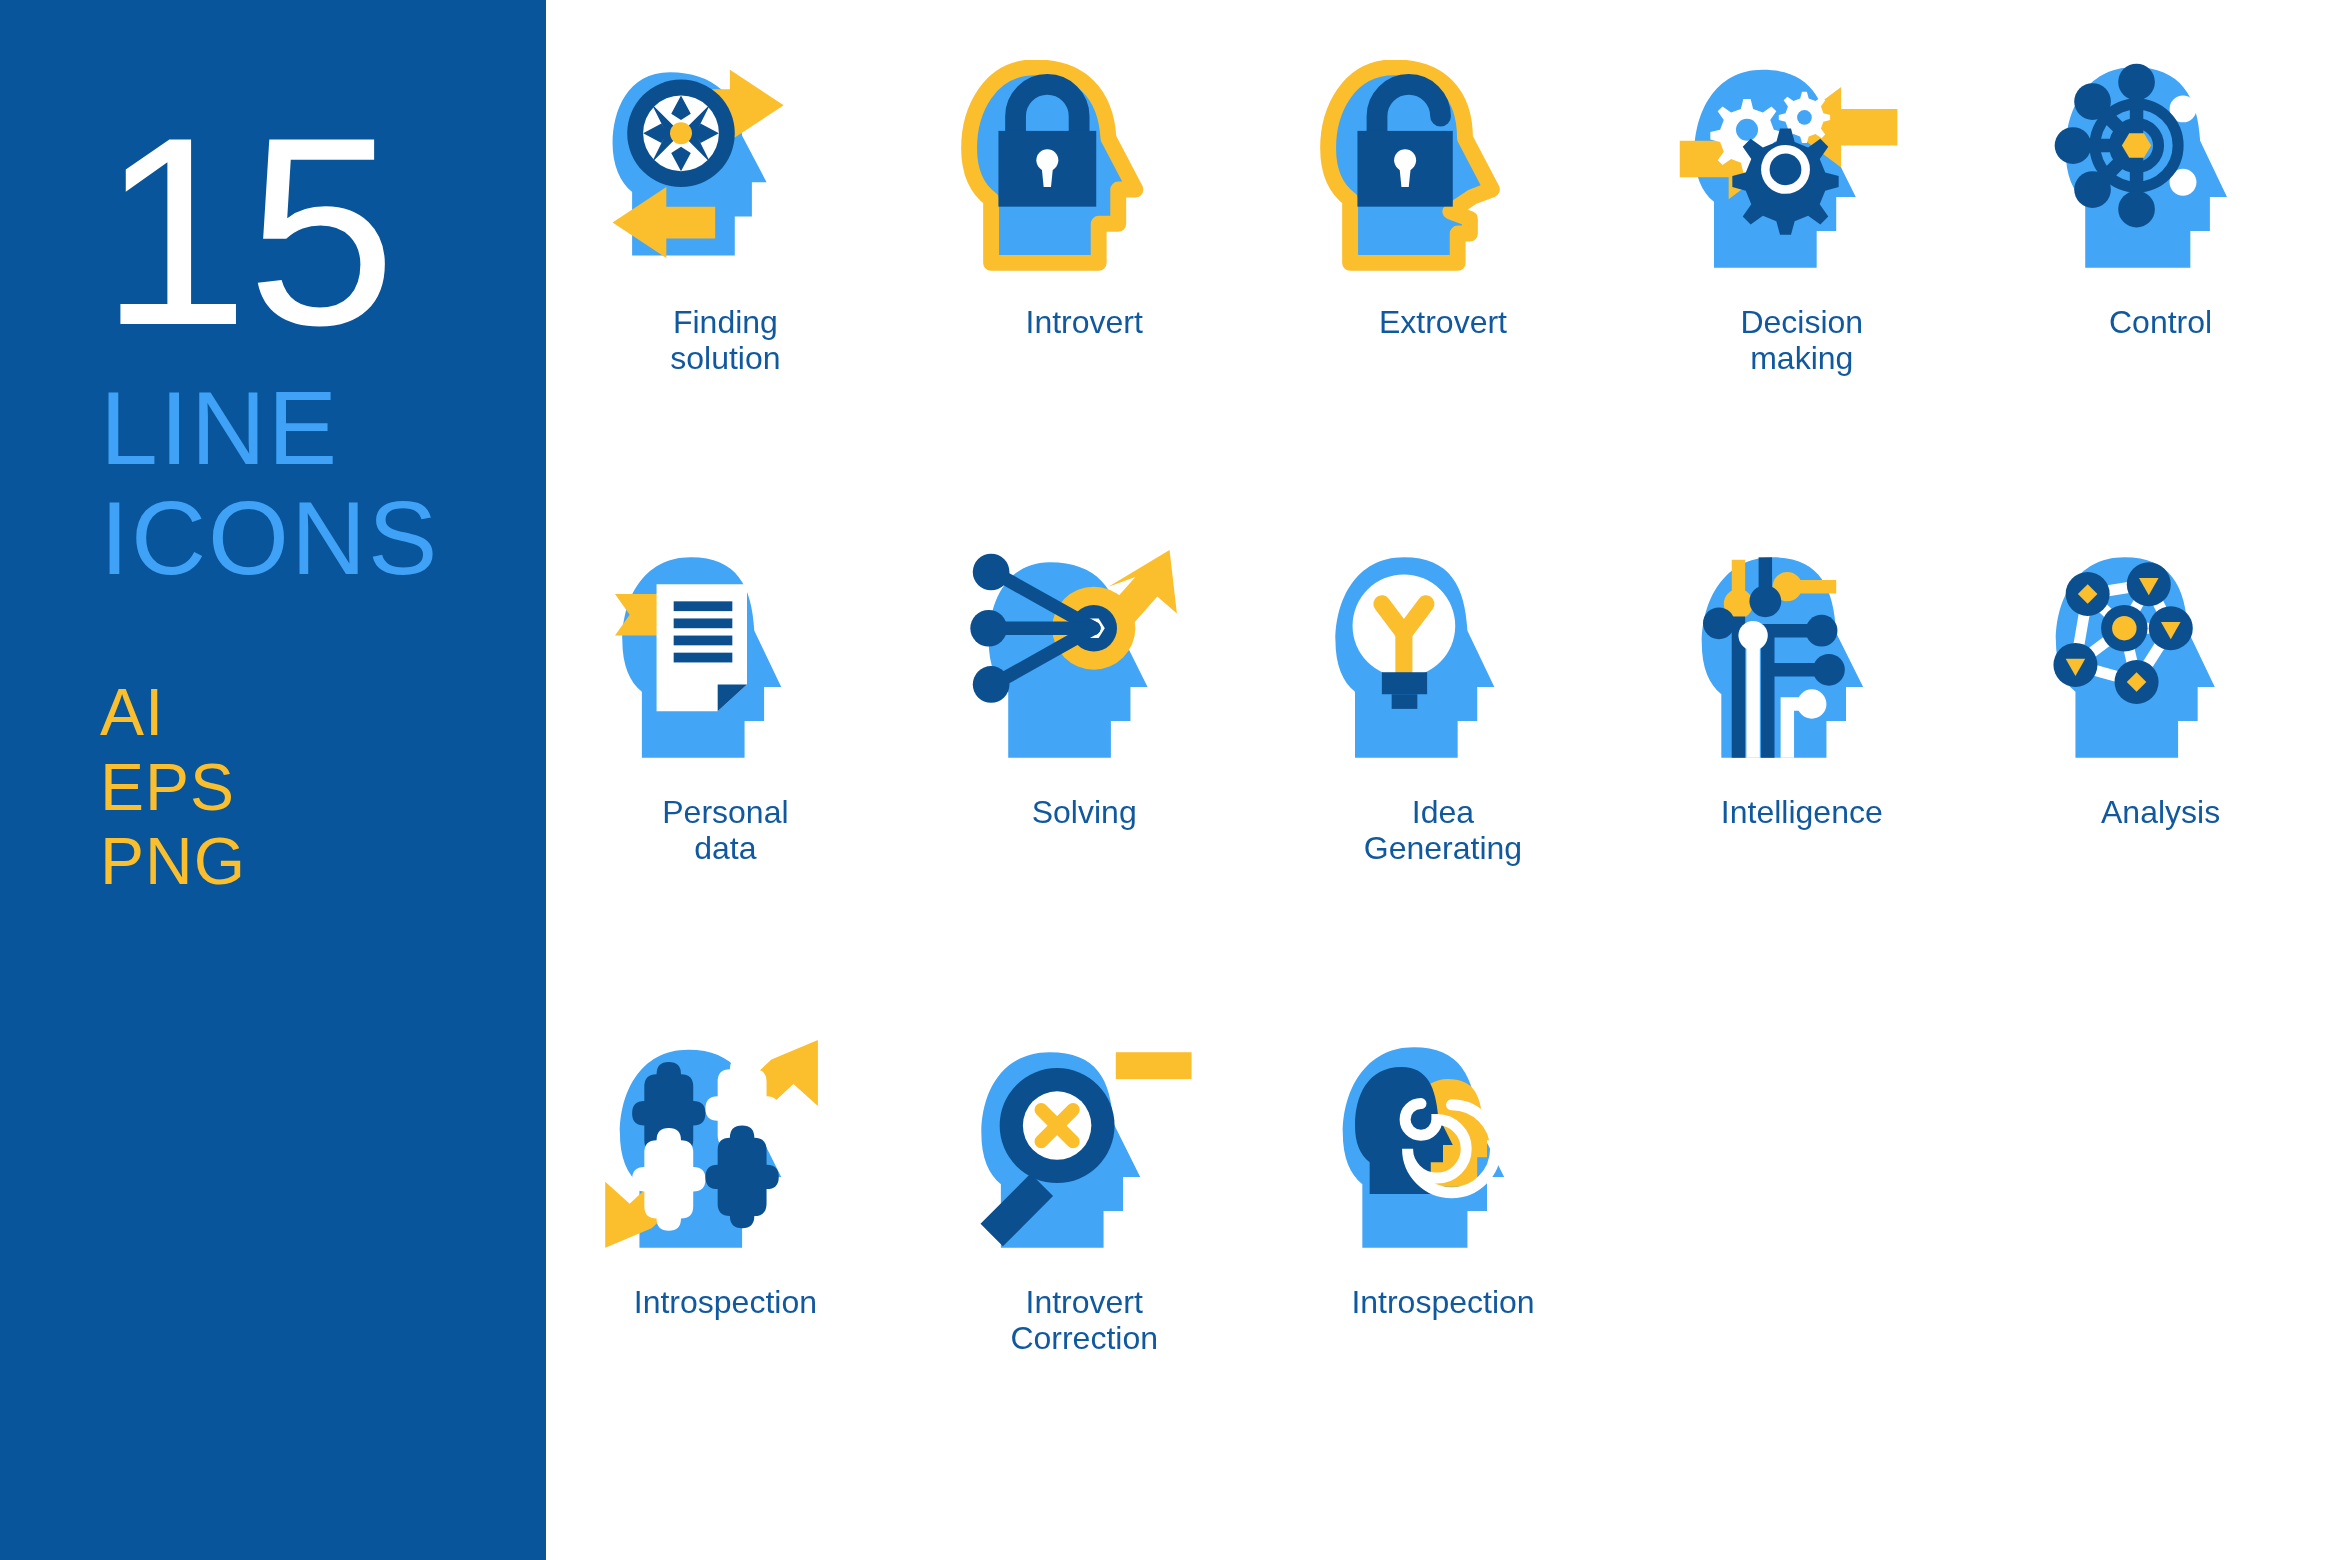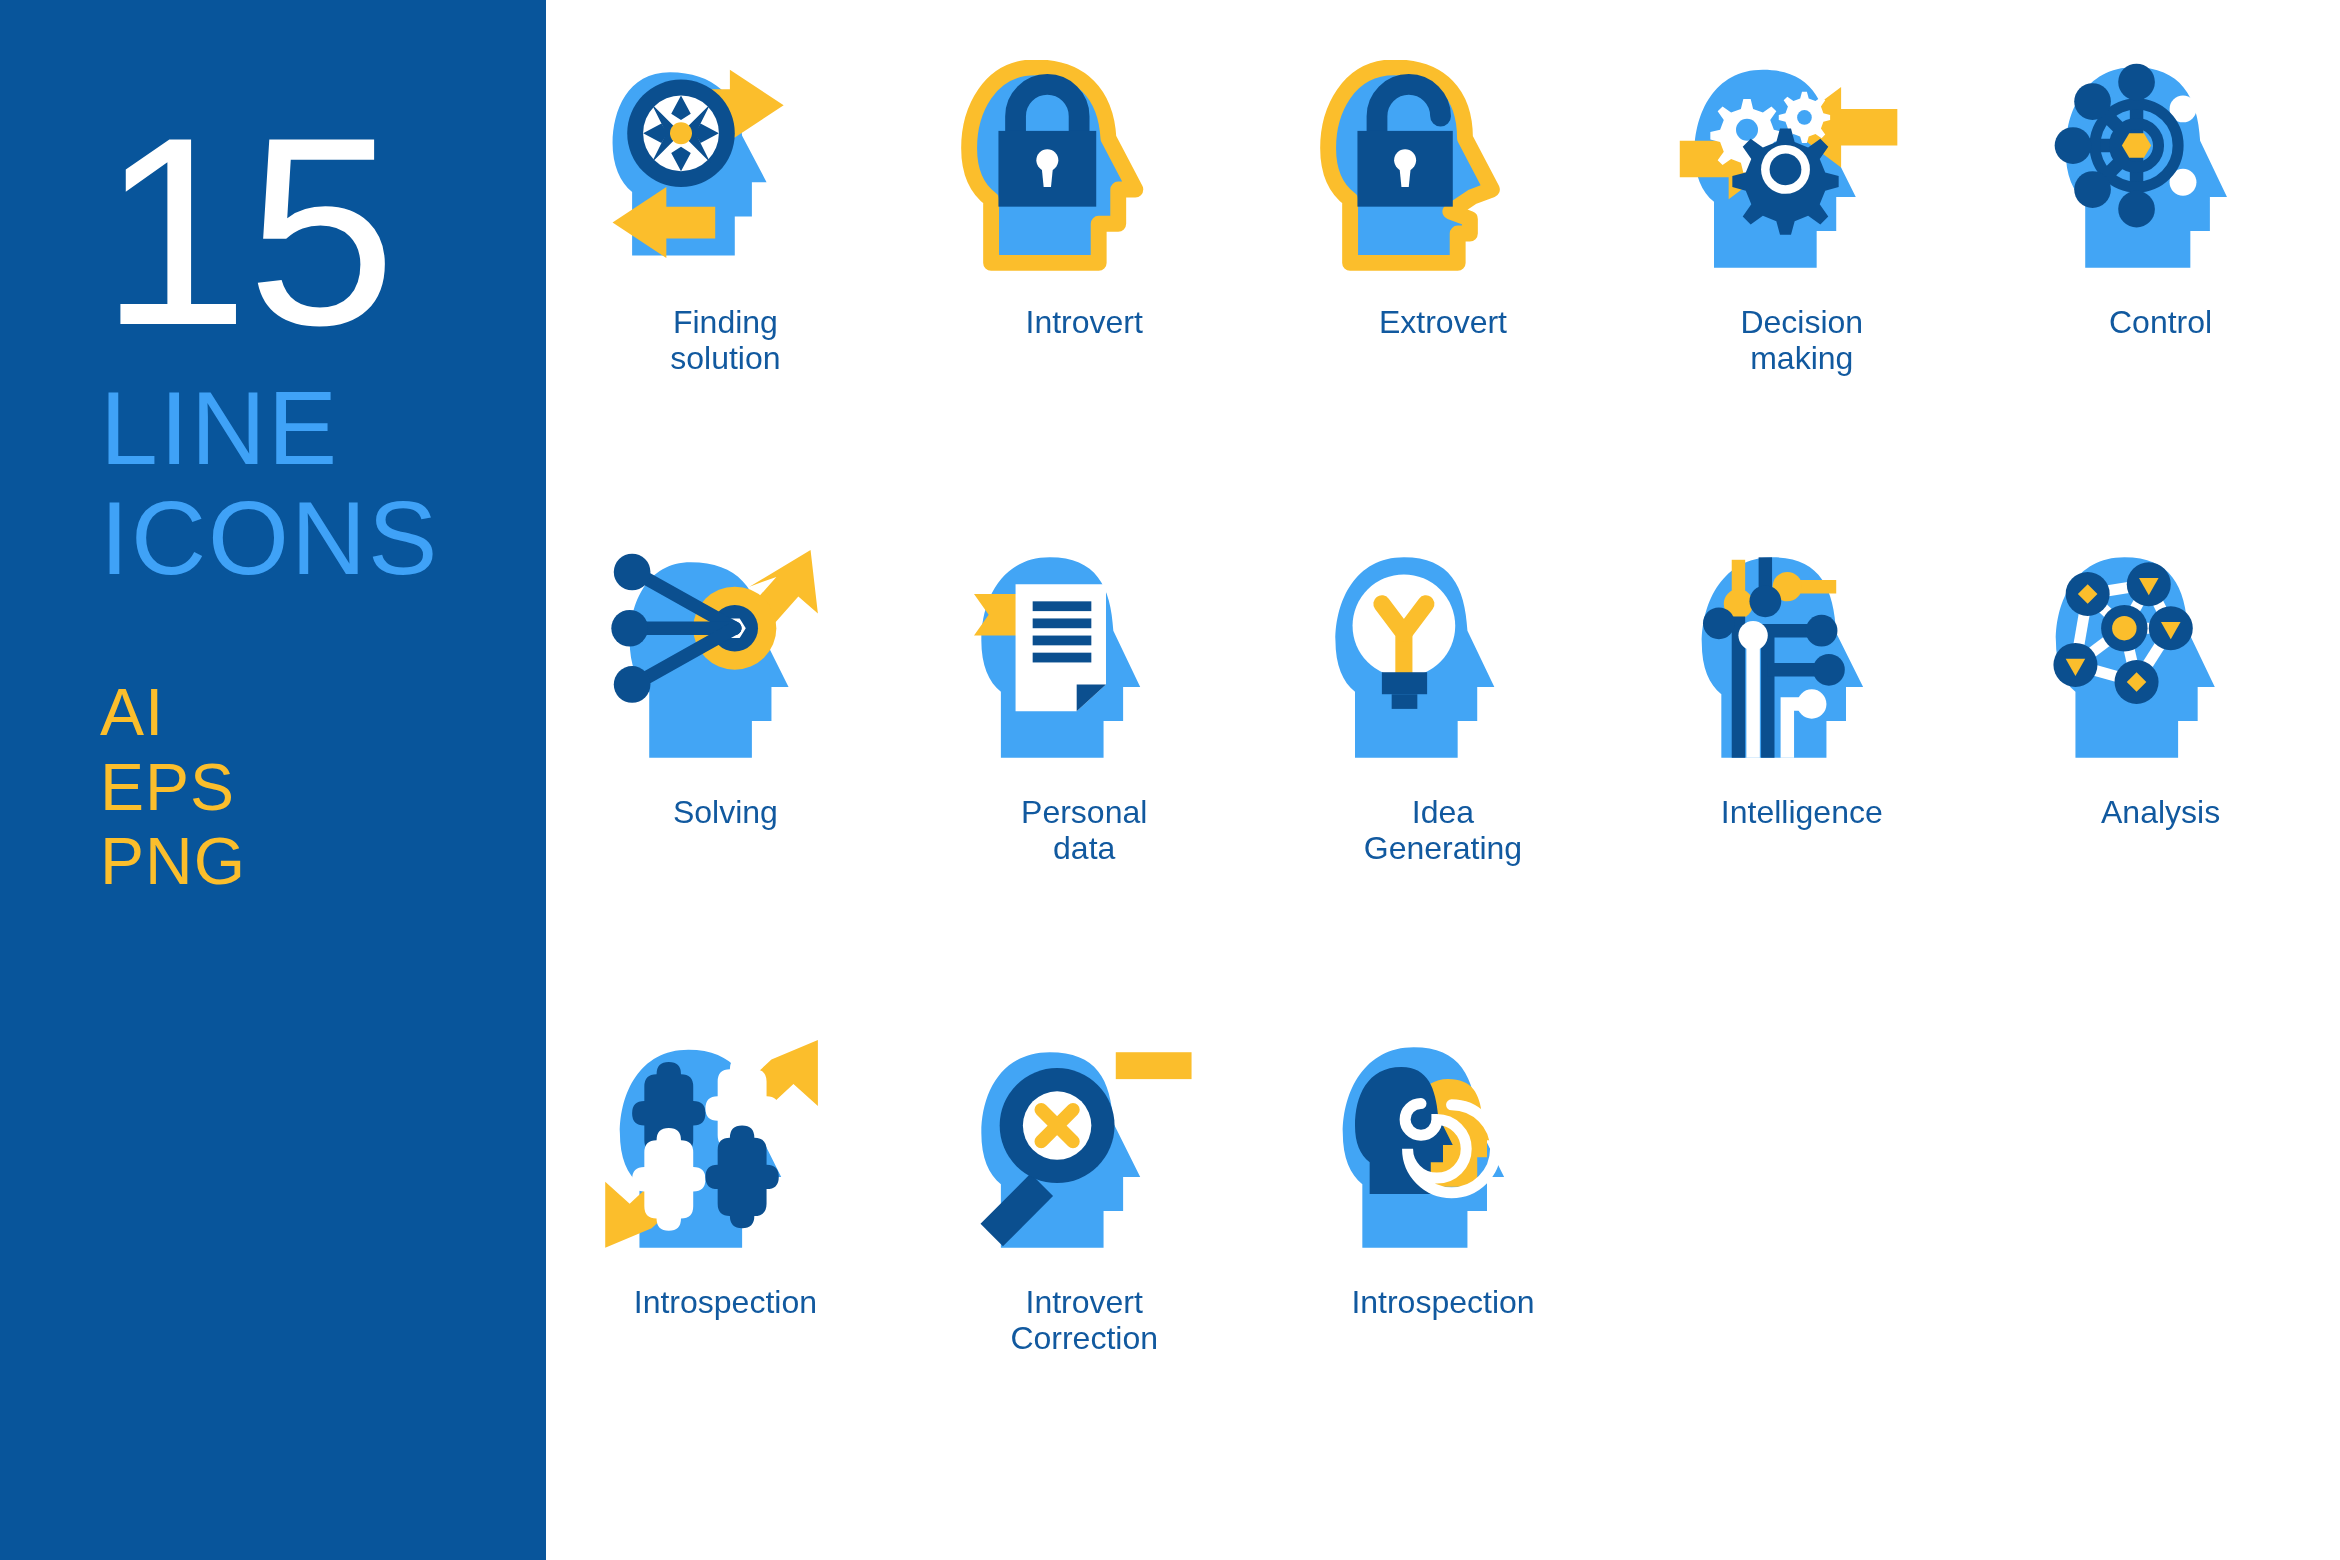--- a/index.html
+++ b/index.html
@@ -224,58 +224,58 @@
           </svg>
         </div>
         <div class="caption">
           <div>Control</div>
         </div>
       </div>
 
       <div class="cell">
         <div class="glyph">
           <svg viewBox="0 0 200 180">
+            <path d="M72 6 C32 6 16 42 16 74 C16 94 22 108 32 116 L32 170 L116 170 L116 140 L132 140 L132 112 L146 112 L124 66 C122 30 110 6 72 6 Z" fill="#42A5F5"></path>
+            <polygon points="10,36 66,36 66,70 10,70 22,53" fill="#FBBE2C"></polygon>
+            <path d="M44 28 L118 28 L118 110 L94 132 L44 132 Z" fill="#FFFFFF"></path>
+            <path d="M94 110 L118 110 L94 132 Z" fill="#0B4F8F"></path>
+            <g fill="#0B4F8F">
+              <rect x="58" y="42" width="48" height="8"></rect>
+              <rect x="58" y="56" width="48" height="8"></rect>
+              <rect x="58" y="70" width="48" height="8"></rect>
+              <rect x="58" y="84" width="48" height="8"></rect>
+            </g>
+          </svg>
+        </div>
+        <div class="caption">
+          <div>Personal</div>
+          <div>data</div>
+        </div>
+      </div>
+
+      <div class="cell">
+        <div class="glyph">
+          <svg viewBox="0 0 200 180">
             <path d="M72 10 C36 10 22 44 22 74 C22 94 28 108 38 116 L38 170 L122 170 L122 140 L138 140 L138 112 L152 112 L130 68 C128 32 110 10 72 10 Z" fill="#42A5F5"></path>
             <polygon points="120,30 170,0 176,52 160,38 130,72 112,56 142,22" fill="#FBBE2C"></polygon>
             <circle cx="108" cy="64" r="34" fill="#FBBE2C"></circle>
             <circle cx="108" cy="64" r="19" fill="#0B4F8F"></circle>
             <polygon points="117,64 112,56 103,56 98,64 103,72 112,72" fill="#FFFFFF"></polygon>
             <g stroke="#0B4F8F" stroke-width="11" fill="none" stroke-linecap="round">
               <line x1="108" y1="64" x2="26" y2="18"></line>
               <line x1="108" y1="64" x2="24" y2="64"></line>
               <line x1="108" y1="64" x2="26" y2="110"></line>
             </g>
             <circle cx="24" cy="18" r="15" fill="#0B4F8F"></circle>
             <circle cx="22" cy="64" r="15" fill="#0B4F8F"></circle>
             <circle cx="24" cy="110" r="15" fill="#0B4F8F"></circle>
           </svg>
         </div>
         <div class="caption">
           <div>Solving</div>
-        </div>
-      </div>
-
-      <div class="cell">
-        <div class="glyph">
-          <svg viewBox="0 0 200 180">
-            <path d="M72 6 C32 6 16 42 16 74 C16 94 22 108 32 116 L32 170 L116 170 L116 140 L132 140 L132 112 L146 112 L124 66 C122 30 110 6 72 6 Z" fill="#42A5F5"></path>
-            <polygon points="10,36 66,36 66,70 10,70 22,53" fill="#FBBE2C"></polygon>
-            <path d="M44 28 L118 28 L118 110 L94 132 L44 132 Z" fill="#FFFFFF"></path>
-            <path d="M94 110 L118 110 L94 132 Z" fill="#0B4F8F"></path>
-            <g fill="#0B4F8F">
-              <rect x="58" y="42" width="48" height="8"></rect>
-              <rect x="58" y="56" width="48" height="8"></rect>
-              <rect x="58" y="70" width="48" height="8"></rect>
-              <rect x="58" y="84" width="48" height="8"></rect>
-            </g>
-          </svg>
-        </div>
-        <div class="caption">
-          <div>Personal</div>
-          <div>data</div>
         </div>
       </div>
 
       <div class="cell">
         <div class="glyph">
           <svg viewBox="0 0 200 180">
             <path d="M68 6 C28 6 12 42 12 74 C12 94 18 108 28 116 L28 170 L112 170 L112 140 L128 140 L128 112 L142 112 L120 66 C118 30 106 6 68 6 Z" fill="#42A5F5"></path>
             <circle cx="68" cy="62" r="42" fill="#FFFFFF"></circle>
             <path d="M68 104 L68 68 L50 44" fill="none" stroke="#FBBE2C" stroke-width="14" stroke-linecap="round"></path>
             <path d="M68 68 L86 44" fill="none" stroke="#FBBE2C" stroke-width="14" stroke-linecap="round"></path>

